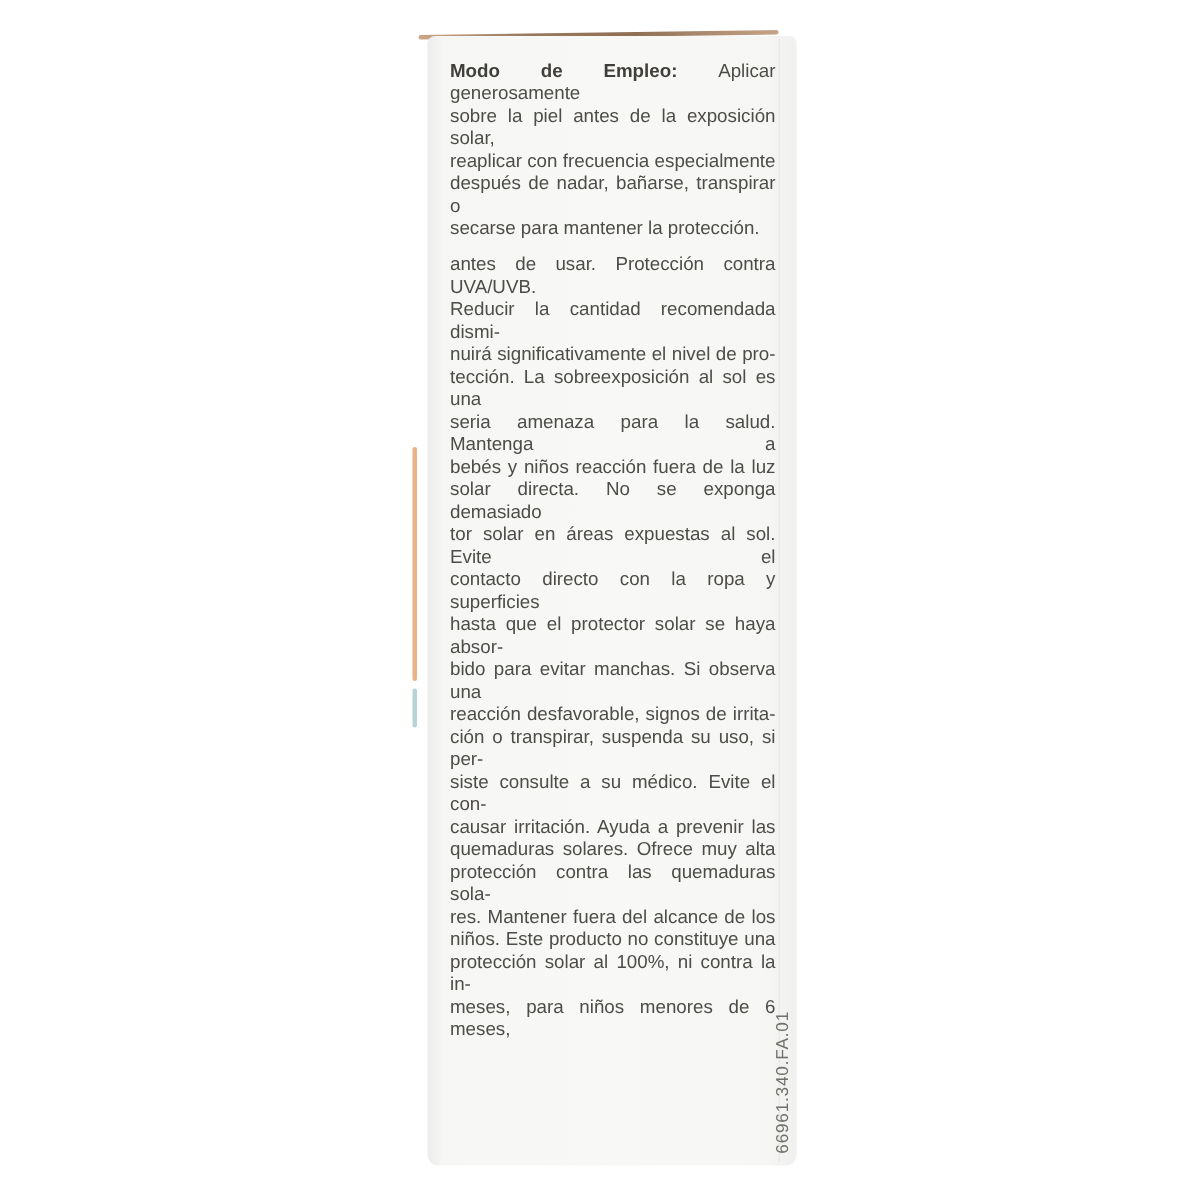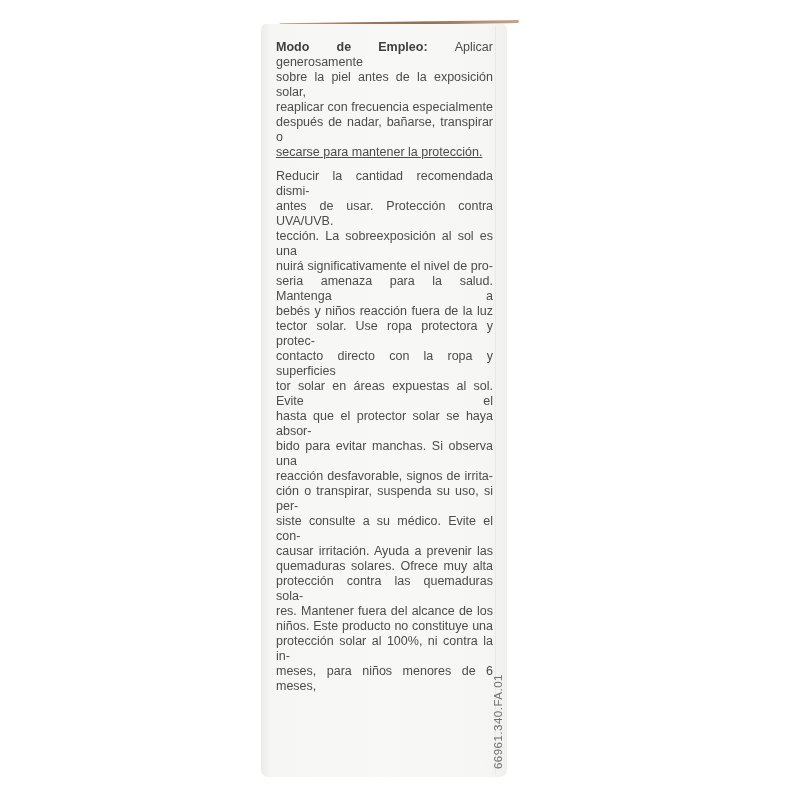--- a/index.html
+++ b/index.html
@@ -2,42 +2,42 @@
 <html lang="es"><head>
 <meta charset="utf-8">
 <style>
   html,body{margin:0;padding:0;}
   body{
     width:800px;height:800px;position:relative;background:#ffffff;
     font-family:"Liberation Sans", sans-serif;
     overflow:hidden;
   }
   .box{
-    position:absolute;left:261px;top:24px;width:246px;height:753px;
+    position:absolute;left:285px;top:24px;width:246px;height:753px;
     background:linear-gradient(90deg,#ececea 0px,#f6f6f4 10px,#f8f8f6 120px,#f6f6f4 225px,#f0f0ee 246px);
     border-radius:5px 5px 7px 7px;
   }
   .top-edge{
     position:absolute;left:279px;top:20px;width:240px;height:3px;
     background:linear-gradient(90deg,#caa588 0%,#9a7a5e 30%,#8f7055 60%,#c7a487 100%);
     border-radius:2px;transform:rotate(-0.8deg);transform-origin:right center;
   }
   .fold-line{
     position:absolute;top:2px;bottom:2px;right:11px;width:1px;
     background:rgba(0,0,0,0.045);
   }
   .strip{position:absolute;width:3px;border-radius:2px;}
   .strip-orange{left:275px;top:298px;height:156px;background:#e9b289;}
   .strip-teal{left:275px;top:459px;height:26px;background:#b7d3d6;}
   .content{
     position:absolute;left:15px;right:14px;top:16px;
     color:#4d4c48;font-size:12.5px;line-height:15px;
   }
   .jline{text-align:justify;text-align-last:justify;}
-  .jline.last{text-align-last:left;text-decoration:underline;}
+  .jline.last{text-align-last:left;}
   .para b{color:#413f3b;}
   .warnings{margin-top:9px;}
   .vcode{
     position:absolute;right:3px;bottom:8px;
     writing-mode:vertical-rl;transform:rotate(180deg);
     font-size:11.5px;color:#706f6a;letter-spacing:0.5px;
   }
 </style>
 </head>
 <body>
@@ -53,29 +53,29 @@
 
     <div class="para directions">
         <div class="jline"><b>Modo de Empleo: </b>Aplicar generosamente</div>
         <div class="jline">sobre la piel antes de la exposición solar,</div>
         <div class="jline">reaplicar con frecuencia especialmente</div>
         <div class="jline">después de nadar, bañarse, transpirar o</div>
         <div class="jline last">secarse para mantener la protección.</div>
       </div>
 
     <div class="para warnings">
+        <div class="jline">antes de usar. Protección contra UVA/UVB.</div>
         <div class="jline">Reducir la cantidad recomendada dismi-</div>
-        <div class="jline">antes de usar. Protección contra UVA/UVB.</div>
+        <div class="jline">nuirá significativamente el nivel de pro-</div>
         <div class="jline">tección. La sobreexposición al sol es una</div>
-        <div class="jline">nuirá significativamente el nivel de pro-</div>
         <div class="jline">seria amenaza para la salud. Mantenga a</div>
         <div class="jline">bebés y niños reacción fuera de la luz</div>
-        <div class="jline">tector solar. Use ropa protectora y protec-</div>
+        <div class="jline">solar directa. No se exponga demasiado</div>
+        <div class="jline">tor solar en áreas expuestas al sol. Evite el</div>
         <div class="jline">contacto directo con la ropa y superficies</div>
-        <div class="jline">tor solar en áreas expuestas al sol. Evite el</div>
         <div class="jline">hasta que el protector solar se haya absor-</div>
         <div class="jline">bido para evitar manchas. Si observa una</div>
         <div class="jline">reacción desfavorable, signos de irrita-</div>
         <div class="jline">ción o transpirar, suspenda su uso, si per-</div>
         <div class="jline">siste consulte a su médico. Evite el con-</div>
         <div class="jline">causar irritación. Ayuda a prevenir las</div>
         <div class="jline">quemaduras solares. Ofrece muy alta</div>
         <div class="jline">protección contra las quemaduras sola-</div>
         <div class="jline">res. Mantener fuera del alcance de los</div>
         <div class="jline">niños. Este producto no constituye una</div>

